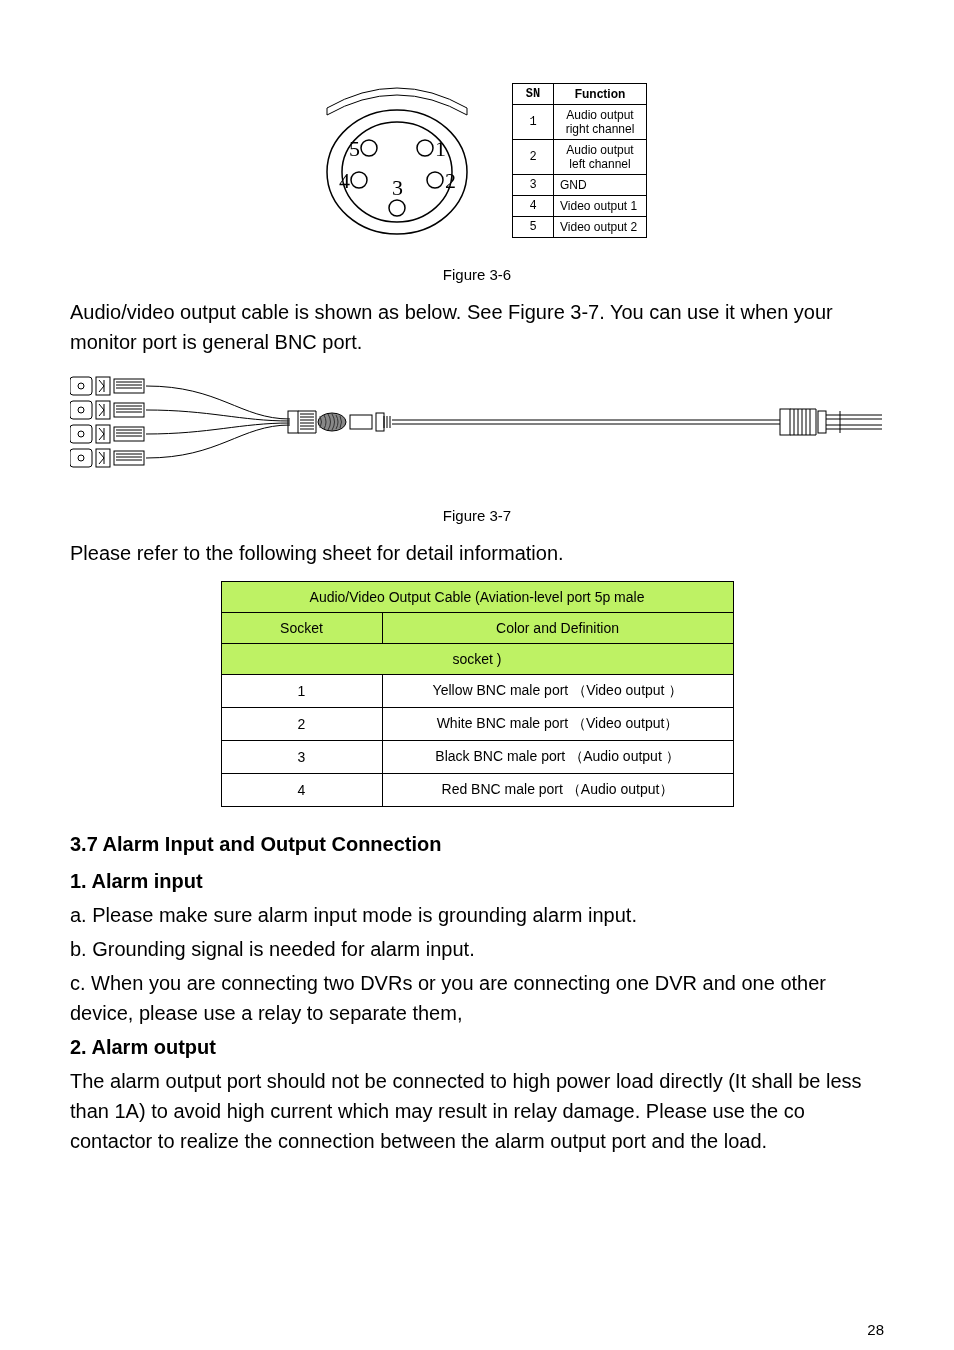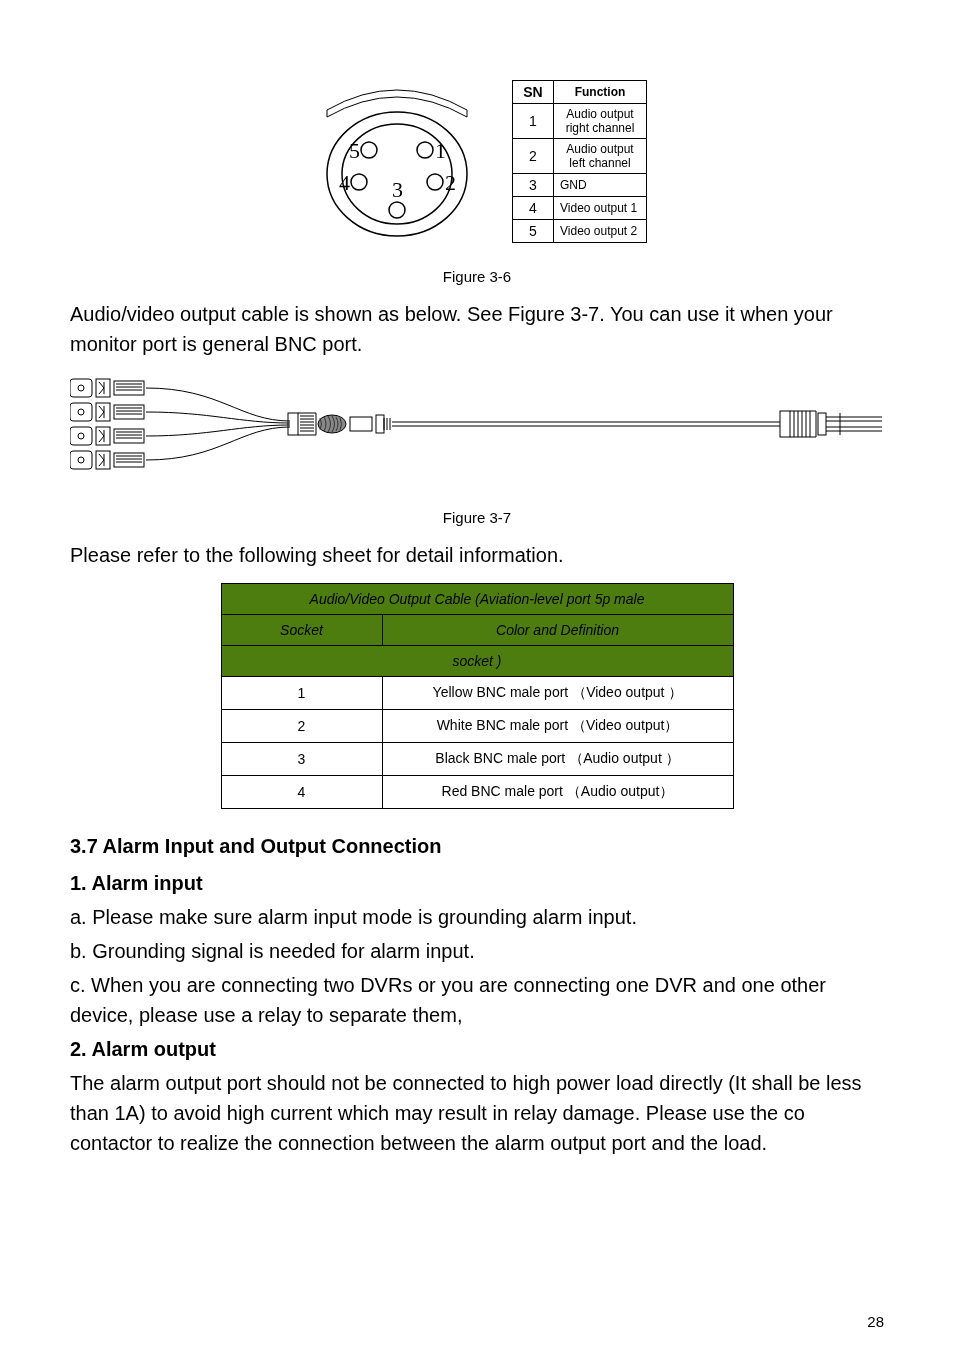--- a/index.html
+++ b/index.html
@@ -3,34 +3,34 @@
 <meta charset="utf-8">
 <style>
   body { margin:0; padding:0; font-family:Arial,sans-serif; background:#fff; color:#000; }
   .page { width:954px; min-height:1350px; box-sizing:border-box; padding:40px 70px 30px 70px; position:relative; }
   .fig-wrap { text-align:center; margin-top:40px; }
   .pin-diagram { display:inline-flex; align-items:center; gap:25px; }
   .conn-svg { width:180px; height:160px; }
   .sn-table { border-collapse:collapse; }
   .sn-table td, .sn-table th { border:1px solid #000; padding:3px 6px; font-size:12px; text-align:center; }
   .sn-table th { font-weight:bold; }
-  .sn-table .sn { font-family:Liberation Sans, sans-serif; font-size:14px; width:28px; }
+  .sn-table .sn { font-family:Liberation Mono, monospace; font-size:12px; width:28px; }
   .sn-table .fn { width:80px; }
   .fig-caption { text-align:center; font-size:15px; margin:22px 0 14px; }
   .para { font-size:20px; line-height:1.5; margin:0 0 4px; }
   .cable-diagram { margin:14px 0; }
   .cable-svg { width:814px; height:110px; }
   .ref-table { border-collapse:collapse; margin:0 auto; }
   .ref-table td, .ref-table th { border:1px solid #000; padding:7px 10px; font-size:14px; text-align:center; }
-  .ref-table .hdr-row td, .ref-table .hdr-row th { background:#4d7c0f;font-style:italic; }
+  .ref-table .hdr-row td, .ref-table .hdr-row th { background:#bef264; }
   .ref-table .col-sock { width:140px; }
   .ref-table .col-def { width:330px; }
   h2.sec { font-size:20px; font-weight:bold; margin:26px 0 10px; }
   .bold { font-weight:bold; }
-  .page-num { position:absolute; bottom:20px; right:70px; font-size:15px; }
+  .page-num { position:absolute; bottom:12px; right:70px; font-size:15px; }
 </style>
 </head>
 <body>
 
 <div class="page">
 
   <div class="fig-wrap">
     <div class="pin-diagram">
       <svg class="conn-svg" viewBox="0 0 180 160">
         <path d="M20 35 Q90 -5 160 35" fill="none" stroke="#000" stroke-width="1"></path>

